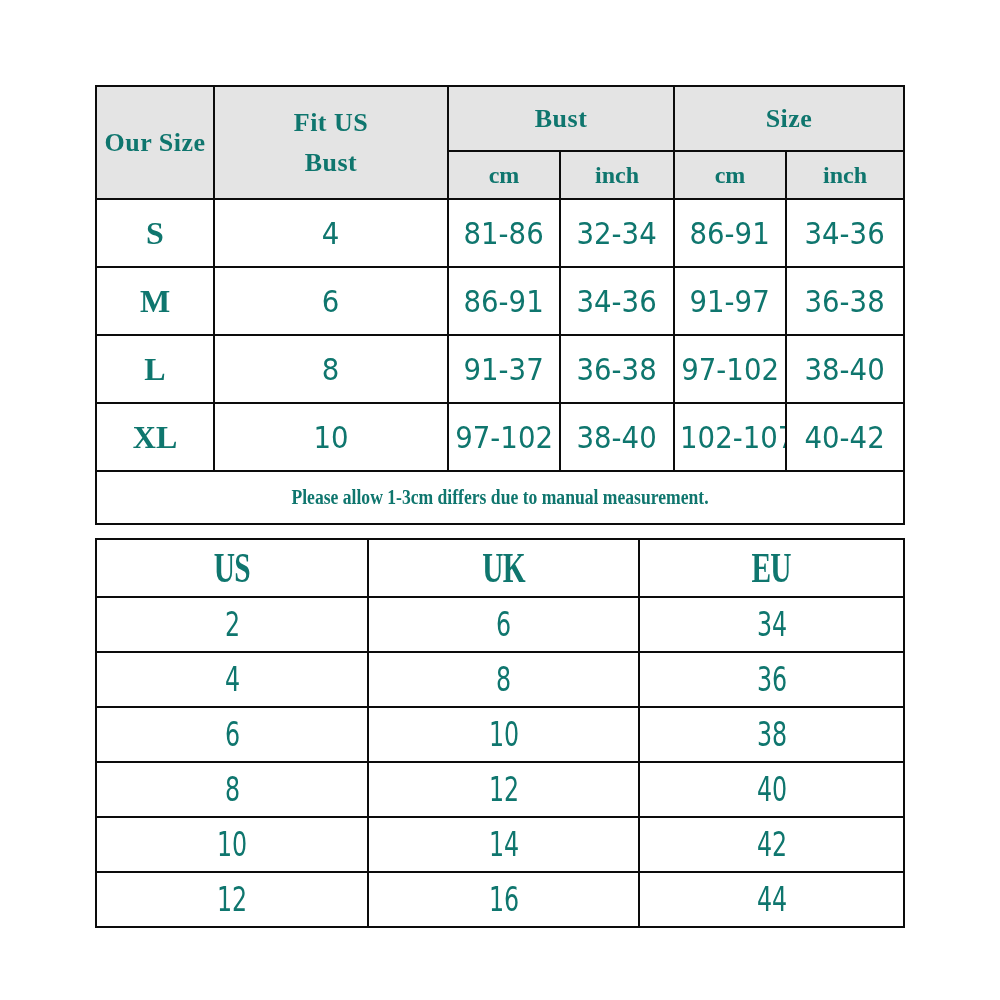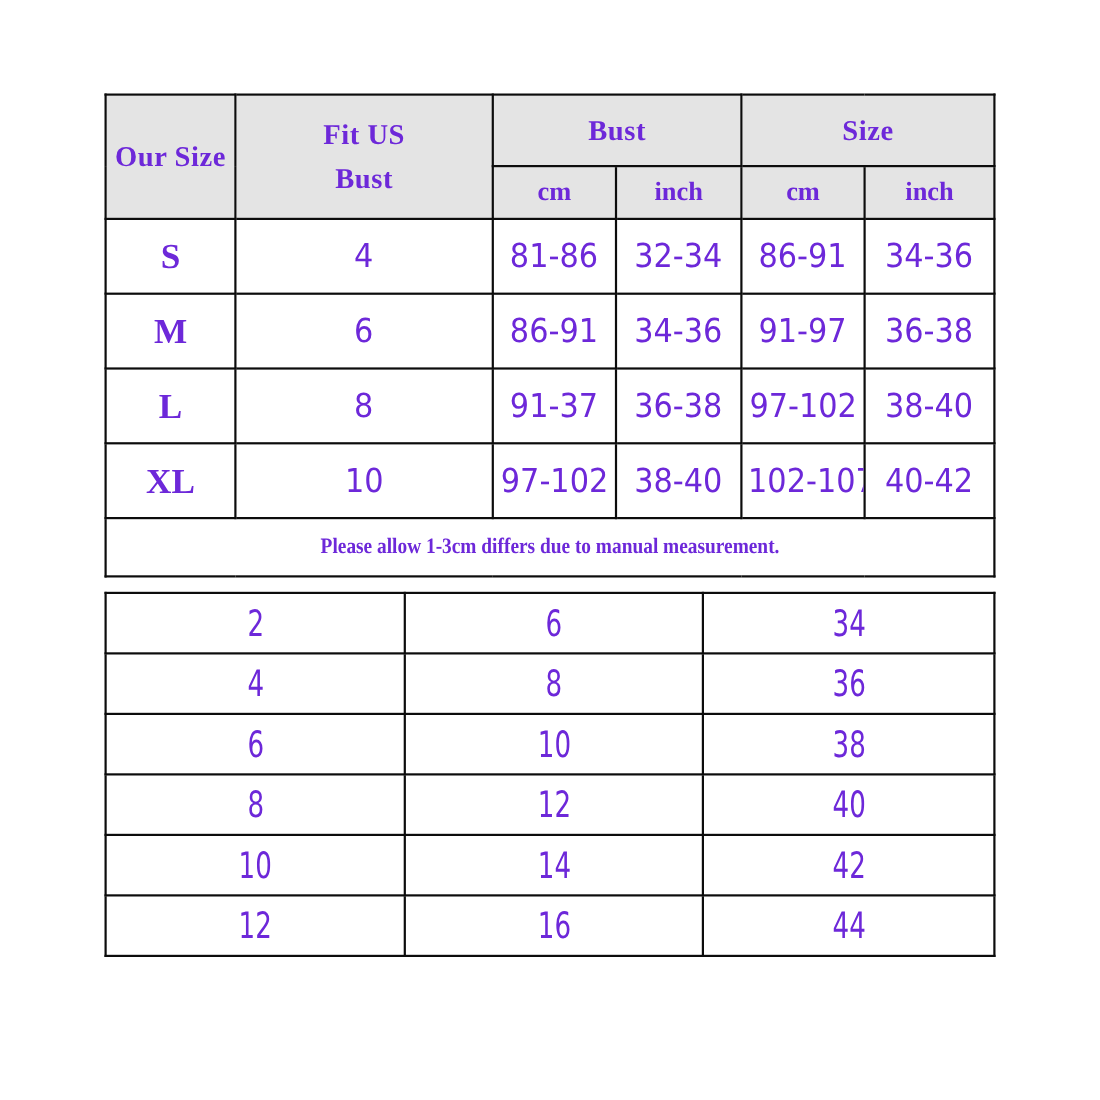--- a/index.html
+++ b/index.html
@@ -7,21 +7,21 @@
     position: relative;
     width: 1000px;
     height: 1000px;
     background: #ffffff;
     overflow: hidden;
   }
   table {
     position: absolute;
     border-collapse: collapse;
     table-layout: fixed;
-    color: #6d28d9;
+    color: #0f766e;
   }
   td {
     border: 2px solid #0c0c0c;
     text-align: center;
     vertical-align: middle;
     padding: 0;
     overflow: hidden;
   }
   
   #size-table { left: 95px; top: 85px; width: 808px; }
@@ -158,20 +158,25 @@
     </tbody>
   </table>
 
   <table id="conv-table">
     <colgroup>
       <col style="width:272px">
       <col style="width:271px">
       <col style="width:265px">
     </colgroup>
     <tbody>
+      <tr class="c-hrow">
+        <td><span class="conv-hdr">US</span></td>
+        <td><span class="conv-hdr">UK</span></td>
+        <td><span class="conv-hdr">EU</span></td>
+      </tr>
       <tr class="c-drow">
         <td><span class="conv-num">2</span></td>
         <td><span class="conv-num">6</span></td>
         <td><span class="conv-num">34</span></td>
       </tr>
       <tr class="c-drow">
         <td><span class="conv-num">4</span></td>
         <td><span class="conv-num">8</span></td>
         <td><span class="conv-num">36</span></td>
       </tr>

